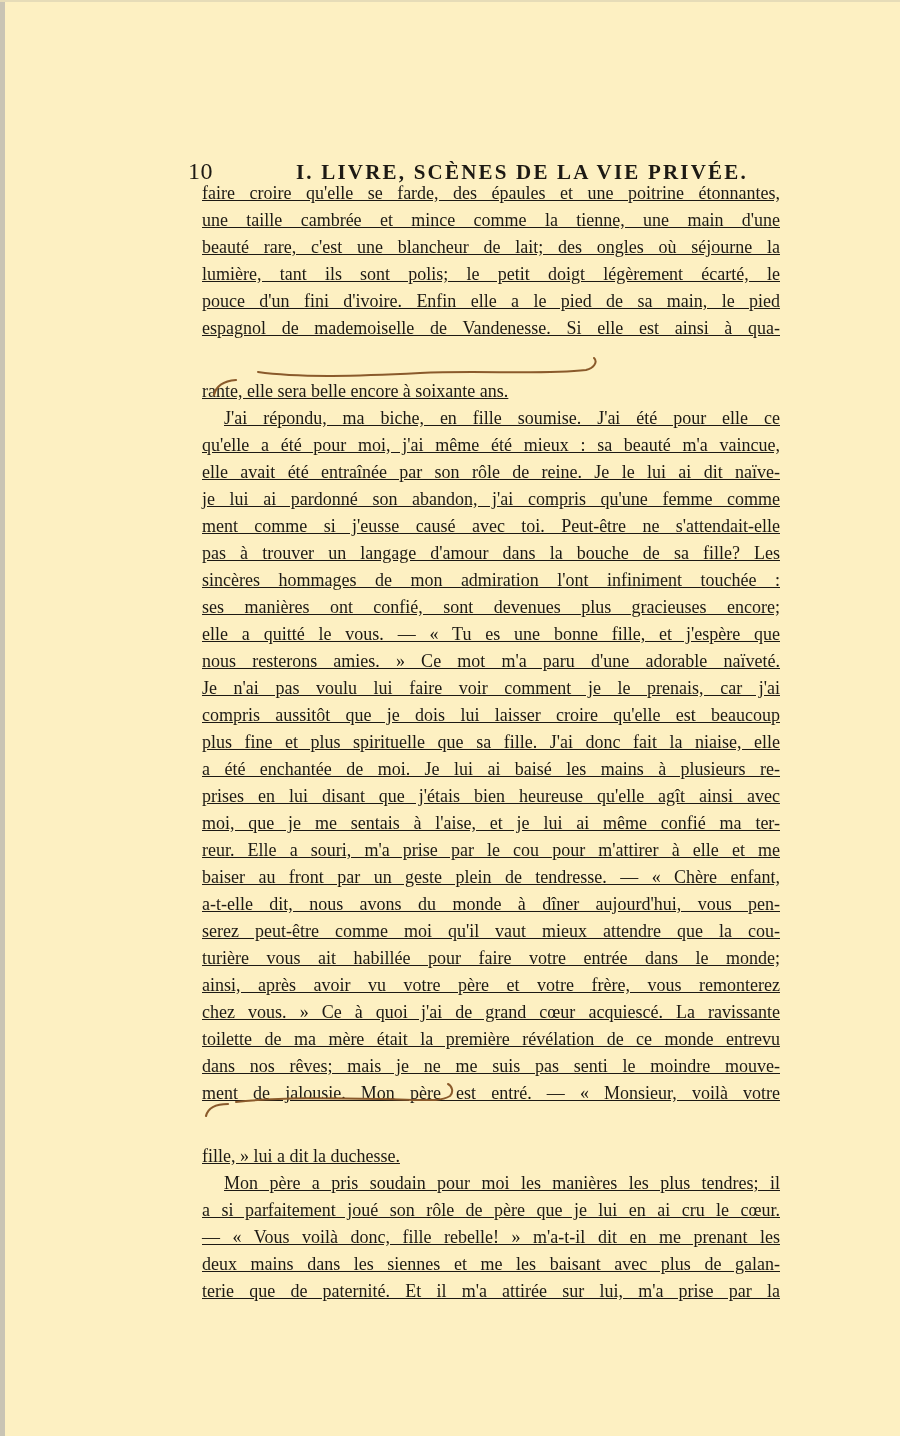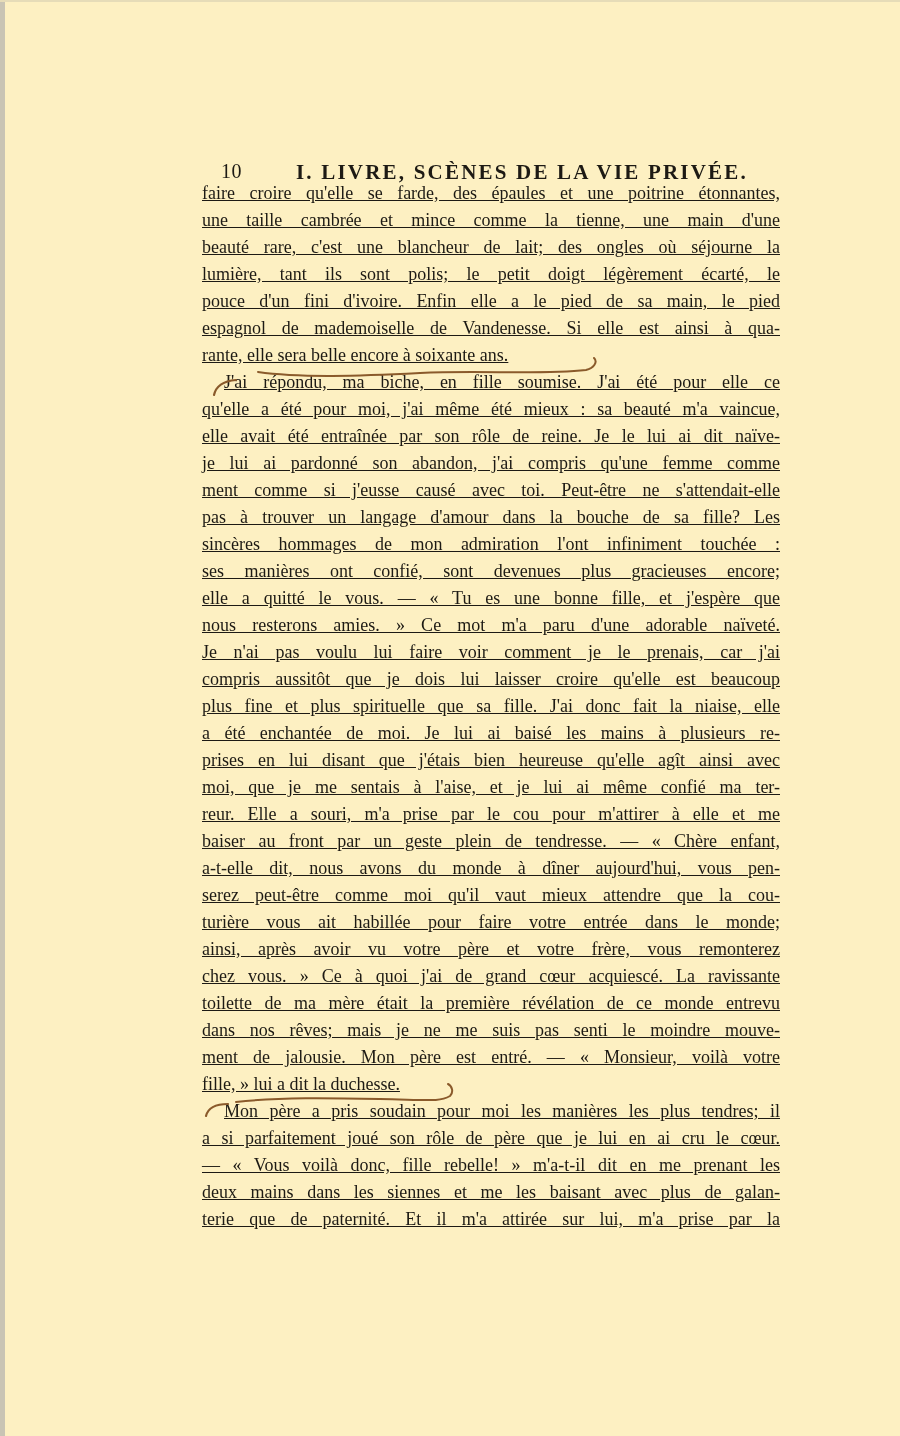--- a/index.html
+++ b/index.html
@@ -22,23 +22,23 @@
       background: #c9c4b4;
     }
     .page-edge-top {
       position: absolute;
       left: 0; top: 0;
       width: 900px; height: 2px;
       background: #e6dcb8;
     }
     .page-number {
       position: absolute;
-      left: 221px;
+      left: 188px;
       top: 157px;
-      font-size: 20px;
+      font-size: 24px;
       line-height: 28px;
       letter-spacing: 0.5px;
       text-align: center;
     }
     .running-head {
       position: absolute;
       left: 296px;
       top: 160px;
       font-size: 21px;
       line-height: 24px;
@@ -59,20 +59,21 @@
       line-height: 27px;
       font-size: 18px;
       text-align: justify;
       text-align-last: justify;
       white-space: nowrap;
       overflow: visible;
       text-decoration: underline;
     }
     .line.last {
       text-align-last: left;
+      margin-top: 36px;
     }
     .line.indent {
       padding-left: 22px;
     }
     svg.annot {
       position: absolute;
       left: 0; top: 0;
       width: 900px; height: 1436px;
       pointer-events: none;
     }

